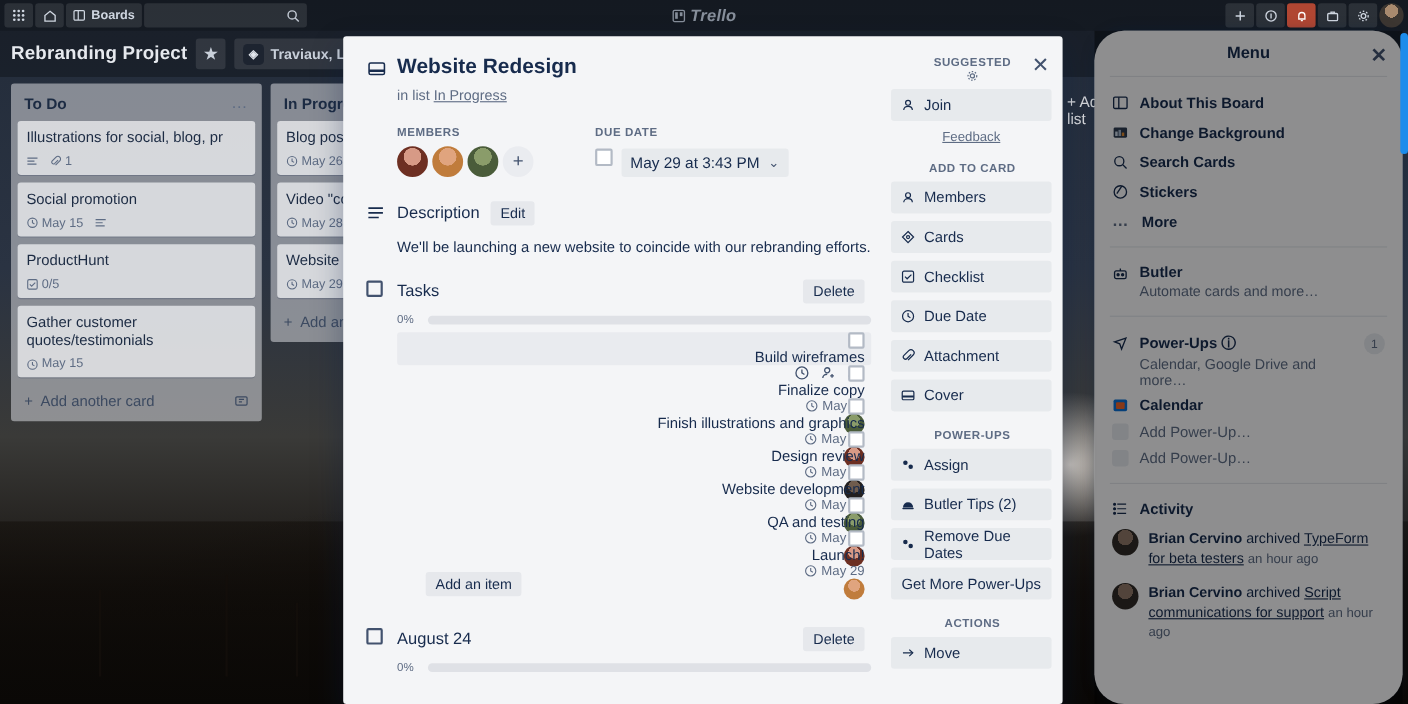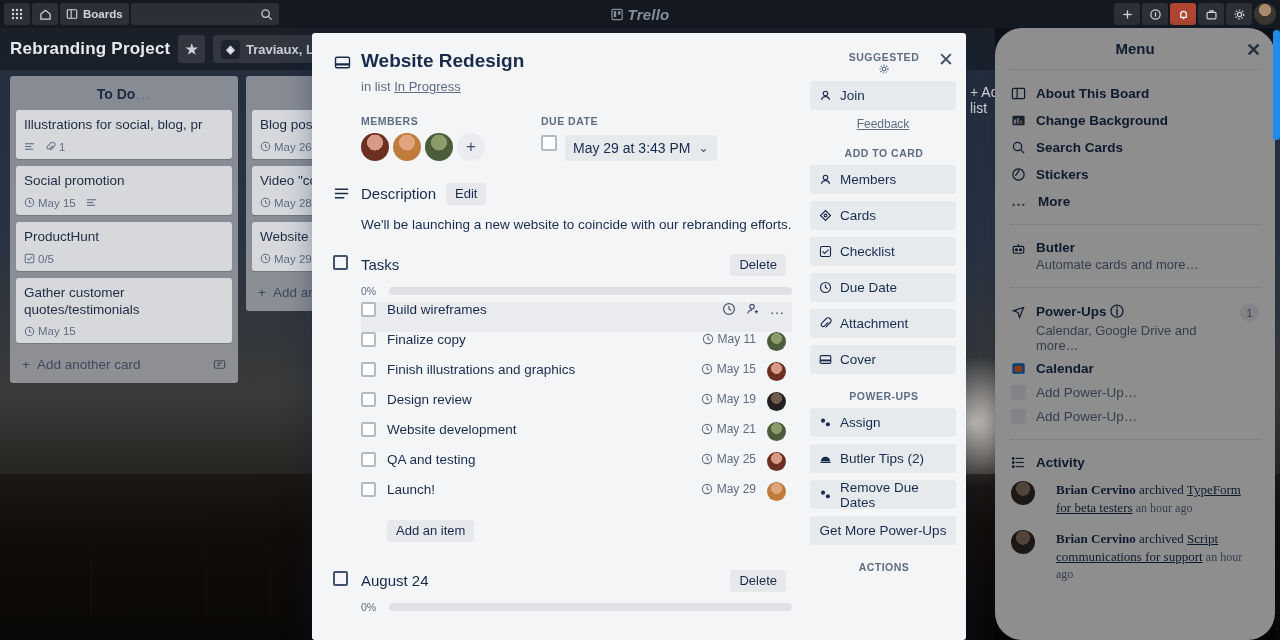--- a/index.html
+++ b/index.html
@@ -85,21 +85,21 @@
   }
 
   
   #board-canvas { position: absolute; top: 70px; left: 0; right: 0; bottom: 0; z-index: 10; }
   .list {
     position: absolute; top: 6px; width: 228px;
     background: rgba(200,202,206,.60);
     border-radius: 3px; padding: 6px 6px 2px;
   }
   .list-header {
-    display: flex; align-items: center; justify-content: center;
+    display: flex; align-items: center; justify-content: space-between;
     padding: 4px 6px 8px;
   }
   .list-title { font-size: 14px; font-weight: 700; color: #1c2b43; }
   .list-dots { color: #5e6c84; font-size: 15px; letter-spacing: 1px; line-height: 8px; }
   .card {
     background: rgba(236,237,239,.78);
     border-radius: 3px; padding: 7px 8px 6px; margin-bottom: 7px;
     box-shadow: 0 1px 0 rgba(9,30,66,.18);
   }
   .card-title { font-size: 13.5px; color: #1c2b43; line-height: 1.25; }
@@ -170,22 +170,22 @@
     font-size: 13px; color: #172b4d;
   }
   #desc-text { margin-top: 12px; font-size: 13.5px; color: #172b4d; }
 
   .checklist-head { display: flex; align-items: center; justify-content: space-between; }
   .chk-box { width: 15px; height: 15px; border: 2px solid #42526e; border-radius: 2px; flex: none; }
   .progress-row { display: flex; align-items: center; gap: 8px; margin-top: 9px; }
   .progress-pct { font-size: 10.5px; color: #5e6c84; width: 20px; }
   .progress-track { flex: 1; height: 8px; border-radius: 4px; background: #dfe1e6; }
   .chk-item {
-    display: flex; align-items: flex-start; gap: 11px;
-    height: 30px; border-radius: 3px; padding-right: 6px;
+    display: flex; align-items: flex-end; 
+    height: 30px; border-radius: 3px; padding-right: 6px; flex-direction: column;
   }
   .chk-item.hover { background: rgba(9,30,66,.045); }
   .chk-item .ibox { width: 15px; height: 15px; border: 2px solid #b3bac5; border-radius: 2px; background:#fff; flex: none; }
   .chk-label { flex: 1; font-size: 13.5px; color: #172b4d; }
   .chk-date { display: flex; align-items: center; gap: 4px; font-size: 12px; color: #5e6c84; }
   .chk-av { width: 19px; height: 19px; border-radius: 50%; flex: none; }
   .chk-actions { display: flex; align-items: center; gap: 10px; color: #42526e; }
   #add-item-btn { margin: 8px 0 0 26px; }
 
   .side-label {
@@ -225,21 +225,21 @@
     display: flex; align-items: flex-start; gap: 10px; padding: 6px 2px;
     font-size: 13.5px; color: #172b4d; font-weight: 700;
   }
   .menu-item .sub { font-weight: 400; color: #5e6c84; font-size: 13px; display:block; margin-top:2px;}
   .menu-sep { height: 1px; background: #dcdfe4; margin: 9px 0; }
   .menu-badge {
     margin-left: auto; width: 19px; height: 19px; border-radius: 50%;
     background: rgba(9,30,66,.08); color: #5e6c84; font-size: 11px; font-weight: 400;
     display: flex; align-items: center; justify-content: center;
   }
-  .act-item { display: flex; gap: 21px; padding: 7px 2px; font-size: 13px; color: #172b4d; font-family: Liberation Serif, serif; }
+  .act-item { display: flex; gap: 9px; padding: 7px 2px; font-size: 13px; color: #172b4d; }
   .act-av {
     width: 24px; height: 24px; border-radius: 50%; flex: none;
     background: radial-gradient(circle at 50% 32%, #8e7566 0 34%, #2f2a26 35% 100%);
   }
   .act-text { line-height: 1.35; }
   .act-text b { font-weight: 700; }
   .act-text u { text-decoration: underline; }
   .act-time { color: #5e6c84; font-size: 12px; margin-top: 2px; }
 
   #right-scrollbar {
@@ -773,20 +773,29 @@
           <svg width="13" height="13" viewBox="0 0 14 14" fill="#172b4d">
             <circle cx="4.4" cy="5" r="2.2"></circle>
             <circle cx="9.6" cy="9" r="2.2"></circle>
           </svg>
         </span>
       <span>Remove Due Dates</span>
     </div>
     <div class="side-btn center">Get More Power-Ups</div>
 
     <div class="side-label gap">ACTIONS</div>
+    <div class="side-btn">
+      <span>
+          <svg width="13" height="13" viewBox="0 0 14 14" fill="none" stroke="#172b4d" stroke-width="1.2">
+            <line x1="2" y1="7" x2="11.4" y2="7"></line>
+            <path d="M8.2 3.8 11.6 7l-3.4 3.2"></path>
+          </svg>
+        </span>
+      <span>Move</span>
+    </div>
   </div>
 </div>
 
 <div id="modal-close">✕</div>
 
 <div id="menu-panel" class="dim">
   <div id="menu-head">
     <span>Menu</span>
     <span id="menu-close">✕</span>
   </div>

